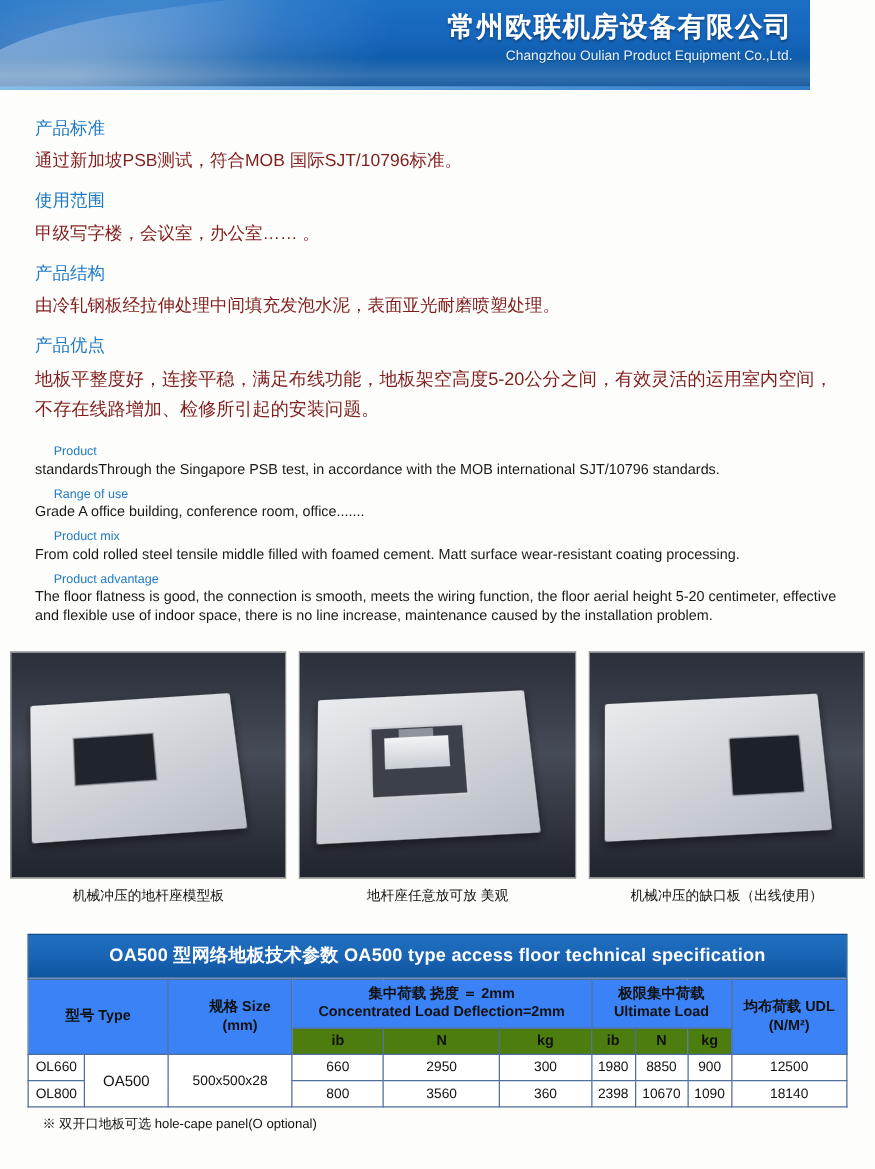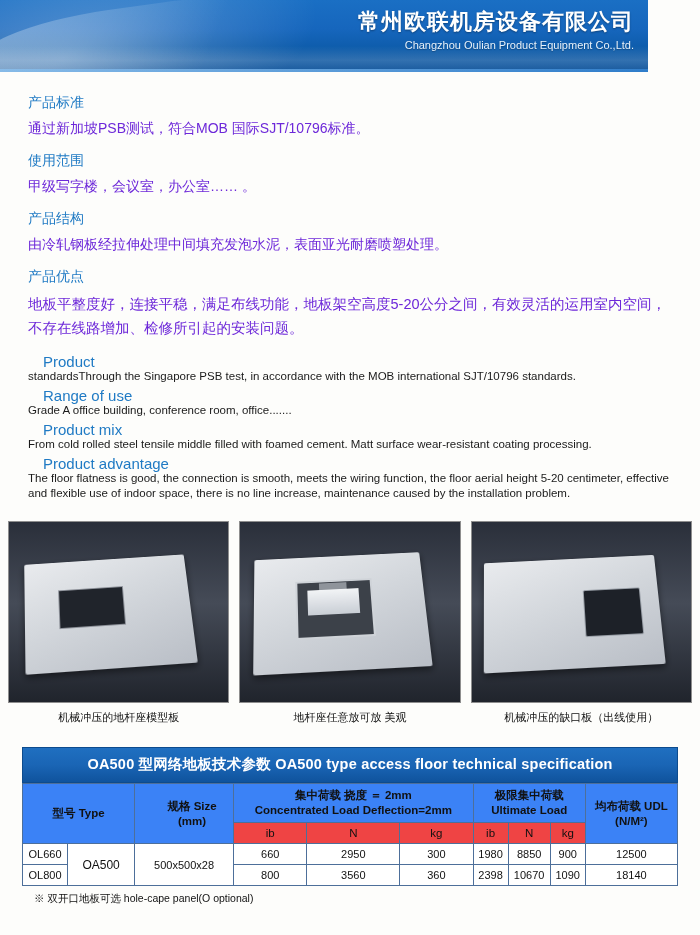--- a/index.html
+++ b/index.html
@@ -54,28 +54,28 @@
     position:absolute;left:0;bottom:0;width:700px;height:3px;
     background:linear-gradient(90deg,#7fb6e6,#1a6fc4);
   }
 
   
   .content{padding:22px 26px 0 28px;}
   .sec-title{
     color:#1f7ac4;font-size:14px;font-weight:normal;margin:0 0 6px 0;
   }
   .sec-body{
-    font-size:14px;color:#6d28d9;line-height:21px;margin:0 0 13px 0;
+    font-size:14px;color:#7f1d1d;line-height:21px;margin:0 0 13px 0;
   }
   .sec-body.big{
     font-size:14.5px;line-height:24px;
   }
 
   .en-block{margin-top:14px;}
-  .en-title{color:#1f7ac4;font-size:15px;line-height:15px;margin:0;padding-left:15px;}
+  .en-title{color:#1f7ac4;font-size:10px;line-height:15px;margin:0;padding-left:15px;}
   .en-body{color:#1a1a1a;font-size:11.5px;line-height:15px;margin:0 0 4px 0;}
 
   
   .photos{
     display:flex;gap:10px;margin:20px 0 0 0;padding:0 8px 0 8px;
   }
   .photo-cell{flex:1;}
   .photo{
     position:relative;height:180px;overflow:hidden;
     border:1px solid #8e8e8e;
@@ -144,21 +144,21 @@
   table td,table th{
     border:1px solid #4d6f9a;
     text-align:center;
     padding:4px 2px;
     font-weight:normal;
   }
   .hdr-row td{
     background:#3b82f6;font-weight:bold;font-size:11.5px;line-height:15px;
   }
   .sub-row td{
-    background:#ef4444;font-weight:normal;font-size:11.5px;
+    background:#4d7c0f;font-weight:bold;font-size:11.5px;
   }
   .model-col{width:72px;}
   .size-col{width:78px;padding-left:18px;}
   .oa-col{width:62px;font-size:12px;}
   .note{
     font-size:10.5px;color:#111;margin:6px 0 0 12px;
   }
 </style>
 </head>
 <body>

